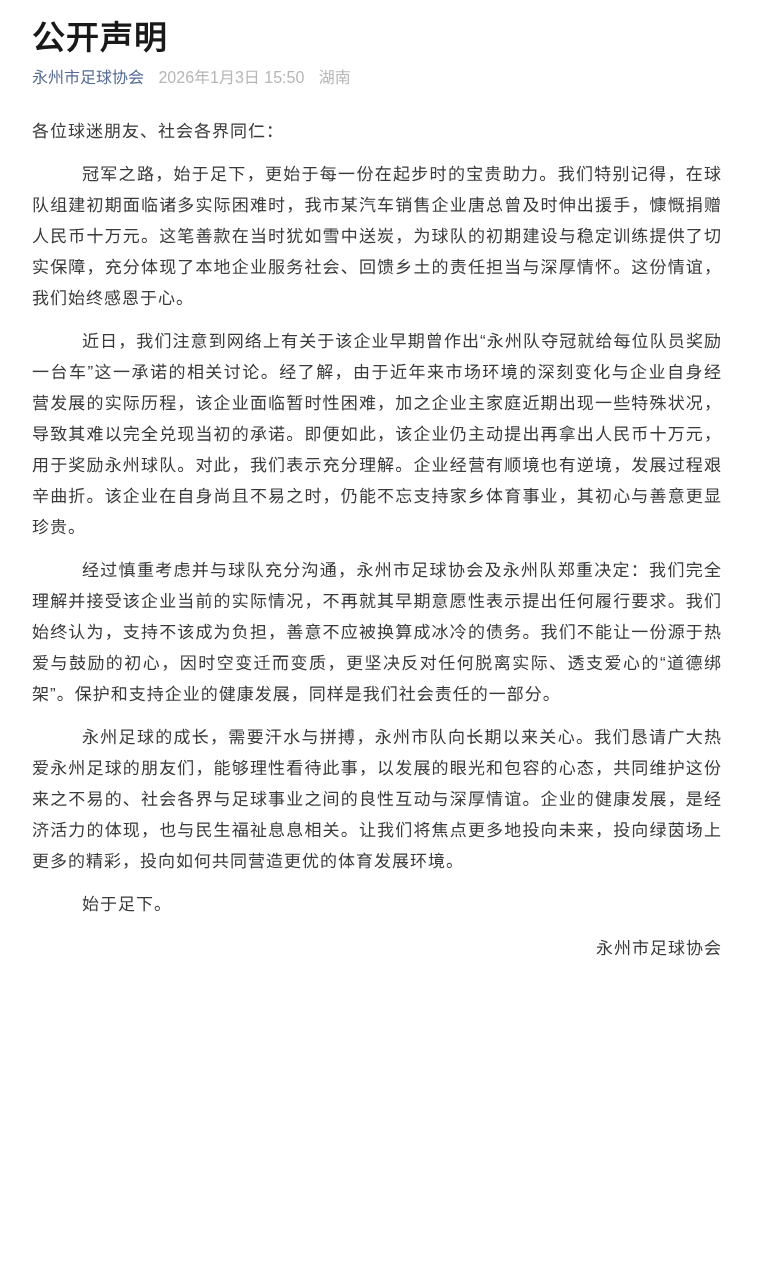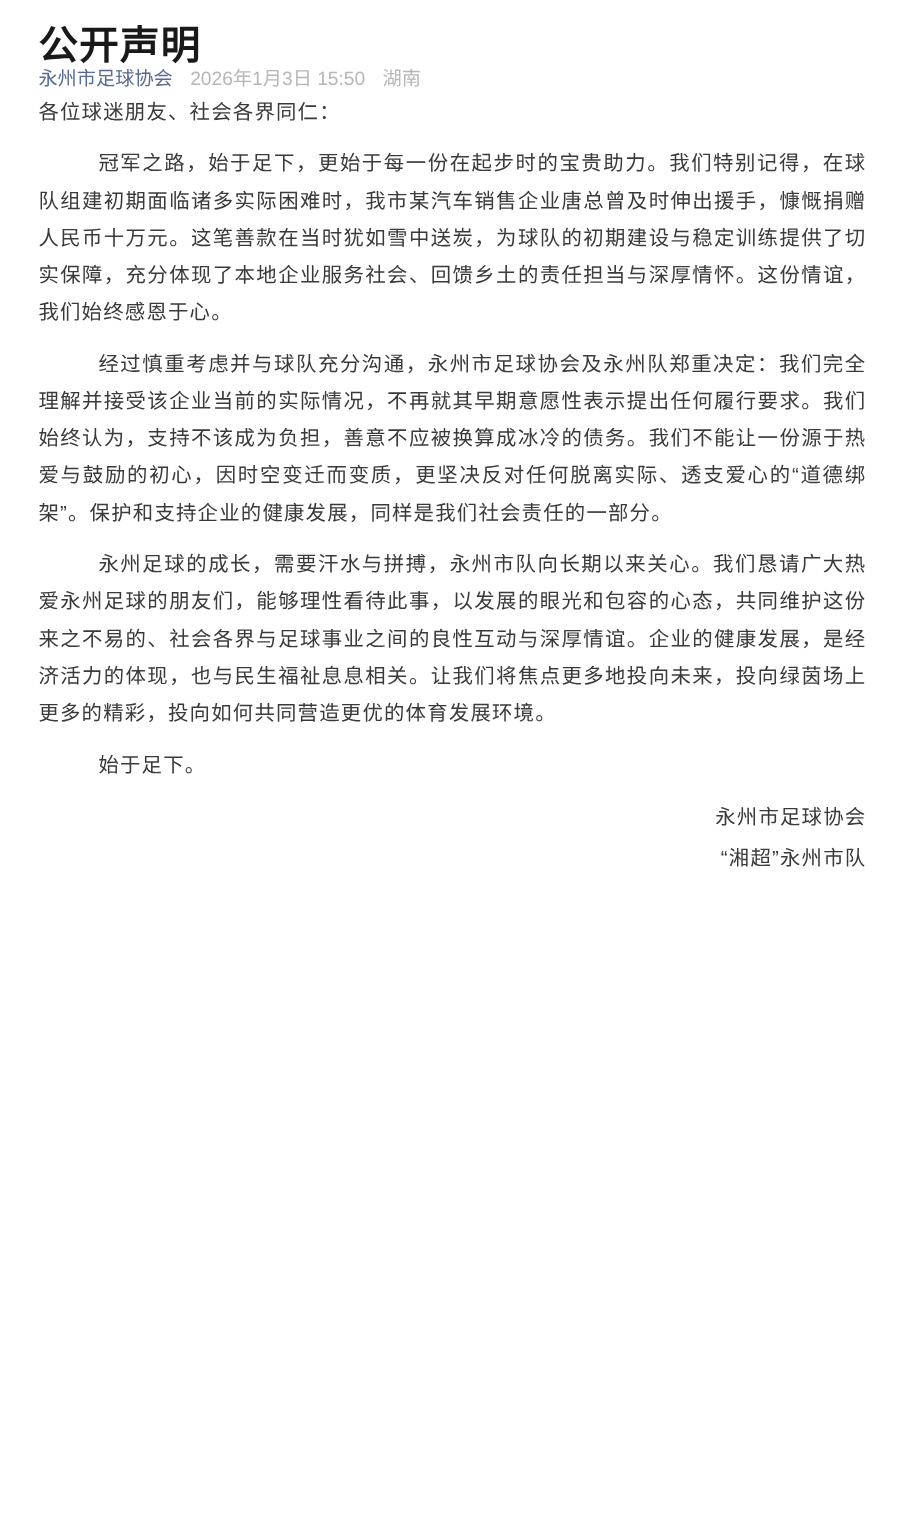--- a/index.html
+++ b/index.html
@@ -22,37 +22,39 @@
   }
   .article-title {
     margin: 20px 0 0 0;
     font-size: 33px;
     line-height: 36px;
     font-weight: 700;
     color: #191919;
     letter-spacing: 1px;
   }
   .byline {
+    margin-top: 11px;
     font-size: 16px;
     line-height: 22px;
     white-space: nowrap;
   }
   .byline .author {
     color: #576b95;
     margin-right: 10px;
     cursor: pointer;
     text-decoration: none;
   }
   .byline .meta {
     color: #b7b7b7;
   }
   .byline .loc {
     margin-left: 10px;
   }
   .article-body {
+    margin-top: 27px;
     font-size: 17px;
     line-height: 31px;
     letter-spacing: 1px;
     color: #3a3a3a;
     text-align: justify;
   }
   .article-body p {
     margin: 0 0 12px 0;
     text-indent: 50px;
   }
@@ -86,27 +88,27 @@
     <span class="meta">2026年1月3日 15:50</span>
     <span class="meta loc">湖南</span>
   </div>
 
   <div class="article-body">
     <p class="salutation">各位球迷朋友、社会各界同仁：</p>
 
 
     <p>冠军之路，始于足下，更始于每一份在起步时的宝贵助力。我们特别记得，在球队组建初期面临诸多实际困难时，我市某汽车销售企业唐总曾及时伸出援手，慷慨捐赠人民币十万元。这笔善款在当时犹如雪中送炭，为球队的初期建设与稳定训练提供了切实保障，充分体现了本地企业服务社会、回馈乡土的责任担当与深厚情怀。这份情谊，我们始终感恩于心。</p>
 
+    <p>近日，我们注意到网络上有关于该企业早期曾作出“永州队夺冠就给每位队员奖励一台车”这一承诺的相关讨论。经了解，由于近年来市场环境的深刻变化与企业自身经营发展的实际历程，该企业面临暂时性困难，加之企业主家庭近期出现一些特殊状况，导致其难以完全兑现当初的承诺。即便如此，该企业仍主动提出再拿出人民币十万元，用于奖励永州球队。对此，我们表示充分理解。企业经营有顺境也有逆境，发展过程艰辛曲折。该企业在自身尚且不易之时，仍能不忘支持家乡体育事业，其初心与善意更显珍贵。</p>
 
     <p>经过慎重考虑并与球队充分沟通，永州市足球协会及永州队郑重决定：我们完全理解并接受该企业当前的实际情况，不再就其早期意愿性表示提出任何履行要求。我们始终认为，支持不该成为负担，善意不应被换算成冰冷的债务。我们不能让一份源于热爱与鼓励的初心，因时空变迁而变质，更坚决反对任何脱离实际、透支爱心的“道德绑架”。保护和支持企业的健康发展，同样是我们社会责任的一部分。</p>
 
     <p>永州足球的成长，需要汗水与拼搏，永州市队向长期以来关心。我们恳请广大热爱永州足球的朋友们，能够理性看待此事，以发展的眼光和包容的心态，共同维护这份来之不易的、社会各界与足球事业之间的良性互动与深厚情谊。企业的健康发展，是经济活力的体现，也与民生福祉息息相关。让我们将焦点更多地投向未来，投向绿茵场上更多的精彩，投向如何共同营造更优的体育发展环境。</p>
 
 
     <p class="closing">始于足下。</p>
   </div>
 
   <div class="signature">
     <p>永州市足球协会</p>
-    <p>“湘超”永州市队</p>
   </div>
 
 </div>
 
 </body></html>

